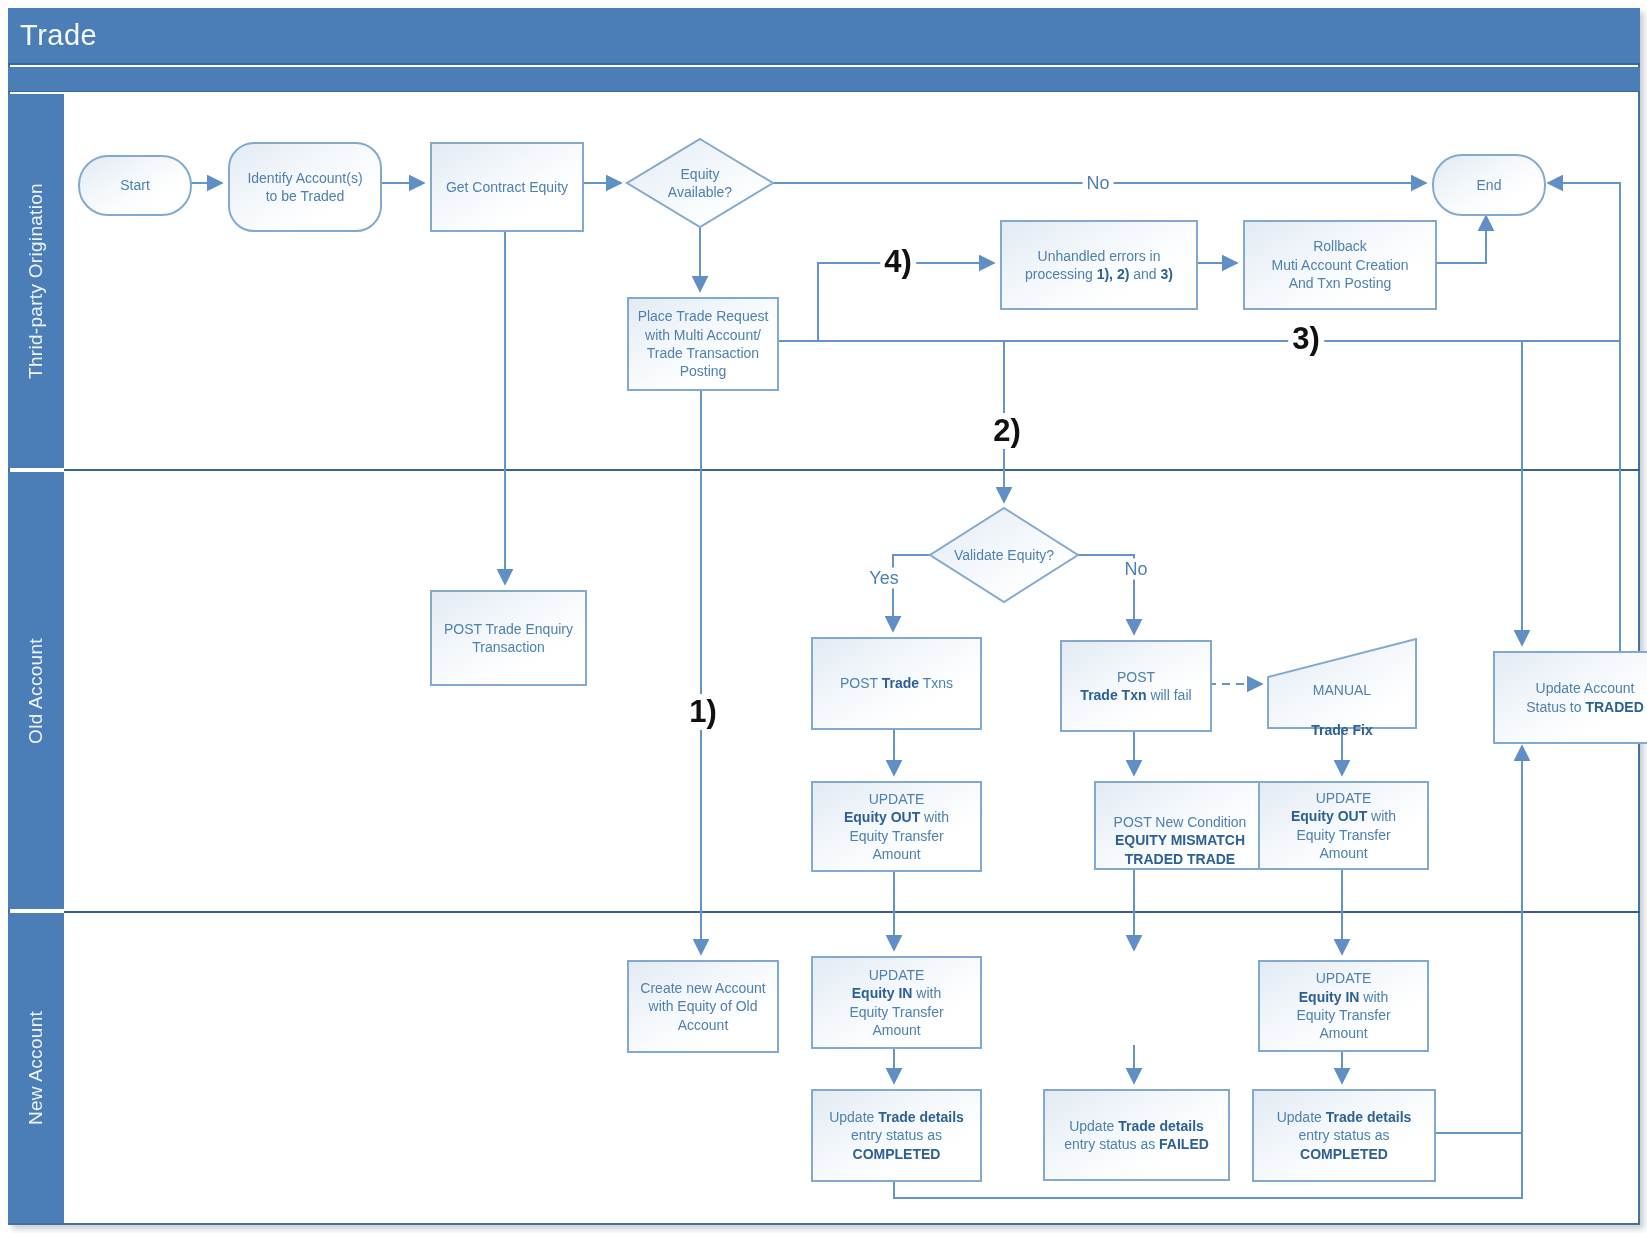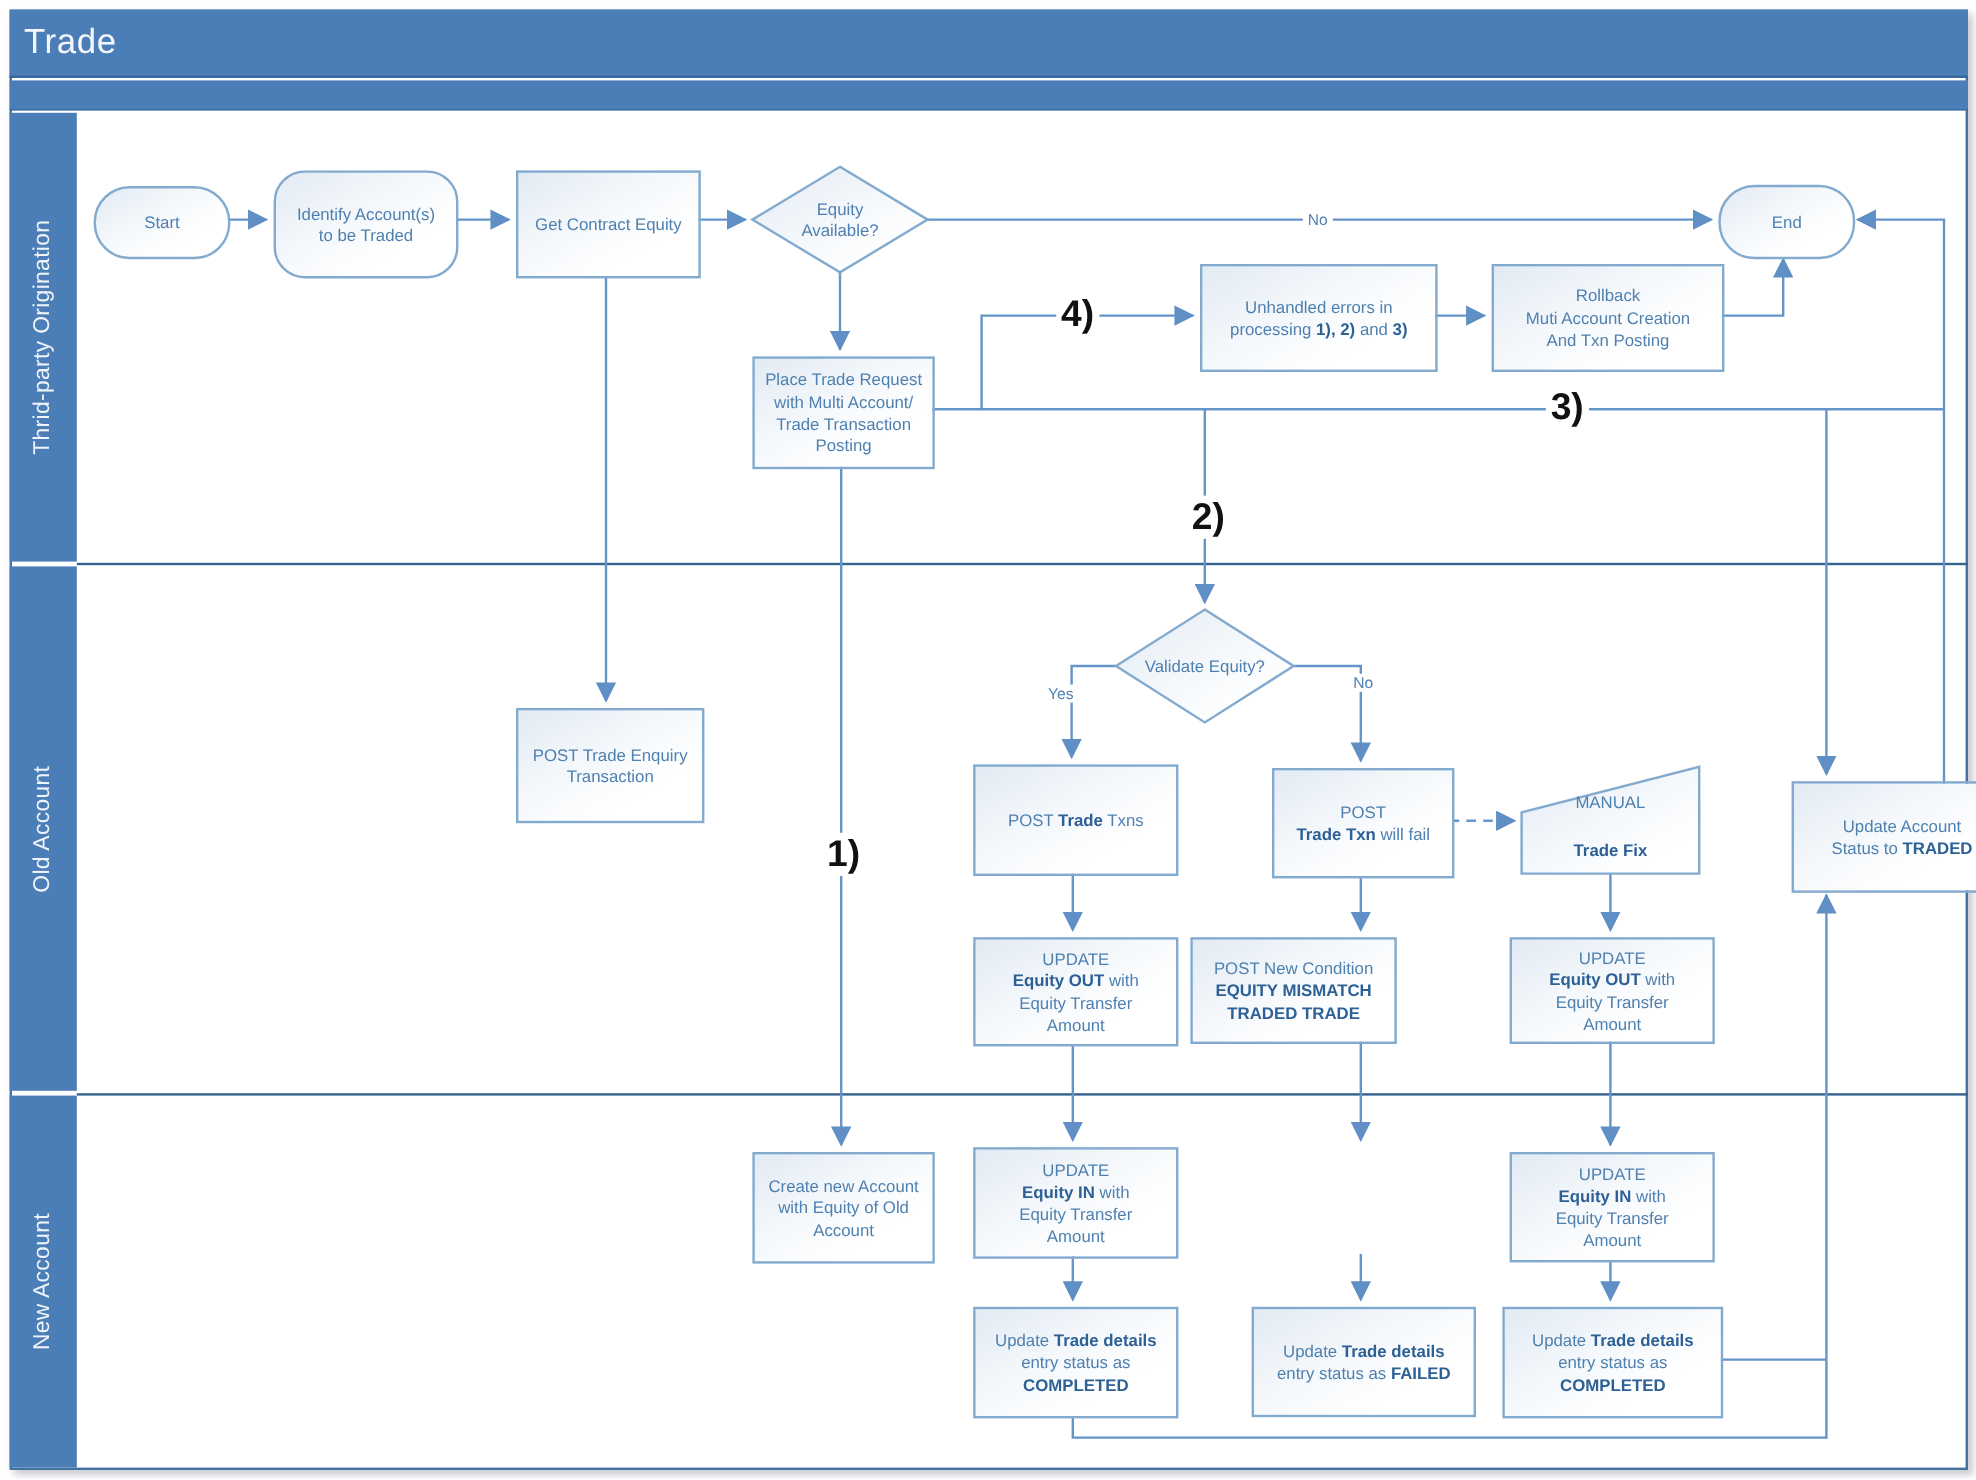--- a/index.html
+++ b/index.html
@@ -23,21 +23,21 @@
   .node{position:absolute;display:flex;flex-direction:column;justify-content:center;
     align-items:center;text-align:center;color:#4e80b0;font-size:14px;line-height:1.32;}
   .box{border:2px solid #82aacf;
     background:linear-gradient(150deg,#e2eaf3 0%,#f3f7fb 38%,#ffffff 72%);}
   .stadium{border-radius:30px;}
   .ghost{background:transparent;border:none;}
   .b{font-weight:bold;color:#2d6095;}
   .wires{position:absolute;left:0;top:0;}
   .lbl{position:absolute;transform:translate(-50%,-50%);background:#ffffff;
     padding:0 4px;white-space:nowrap;}
-  .lbl-word{color:#4e80b0;font-size:13px;}
+  .lbl-word{color:#4e80b0;font-size:18px;}
   .lbl-num{color:#111111;font-size:31px;font-weight:bold;}
 </style>
 </head>
 <body>
 
 <div class="page">
 
   <div class="frame"></div>
 
   <div class="titlebar">
@@ -146,31 +146,31 @@
   <div class="node ghost" style="left:930px;top:533px;width:148px;height:44px;">
       <div><span>Validate Equity?</span></div>
     </div>
   <div class="node box" style="left:811px;top:637px;width:167px;height:89px;">
       <div><span>POST </span><span class="b">Trade</span><span> Txns</span></div>
     </div>
   <div class="node box" style="left:1060px;top:640px;width:148px;height:88px;">
       <div><span>POST</span></div>
       <div><span class="b">Trade Txn</span><span> will fail</span></div>
     </div>
-  <div class="node ghost" style="left:1272px;top:660px;width:140px;height:56px;gap:22px;">
+  <div class="node ghost" style="left:1272px;top:682px;width:140px;height:56px;gap:22px;">
       <div><span>MANUAL</span></div>
       <div><span class="b">Trade Fix</span></div>
     </div>
   <div class="node box" style="left:811px;top:781px;width:167px;height:87px;">
       <div><span>UPDATE</span></div>
       <div><span class="b">Equity OUT</span><span> with</span></div>
       <div><span>Equity Transfer</span></div>
       <div><span>Amount</span></div>
     </div>
-  <div class="node box" style="left:992px;top:781px;width:168px;height:85px;">
+  <div class="node box" style="left:1094px;top:781px;width:168px;height:85px;justify-content:flex-end;">
       <div><span>POST New Condition</span></div>
       <div><span class="b">EQUITY MISMATCH</span></div>
       <div><span class="b">TRADED TRADE</span></div>
     </div>
   <div class="node box" style="left:1258px;top:781px;width:167px;height:85px;">
       <div><span>UPDATE</span></div>
       <div><span class="b">Equity OUT</span><span> with</span></div>
       <div><span>Equity Transfer</span></div>
       <div><span>Amount</span></div>
     </div>

